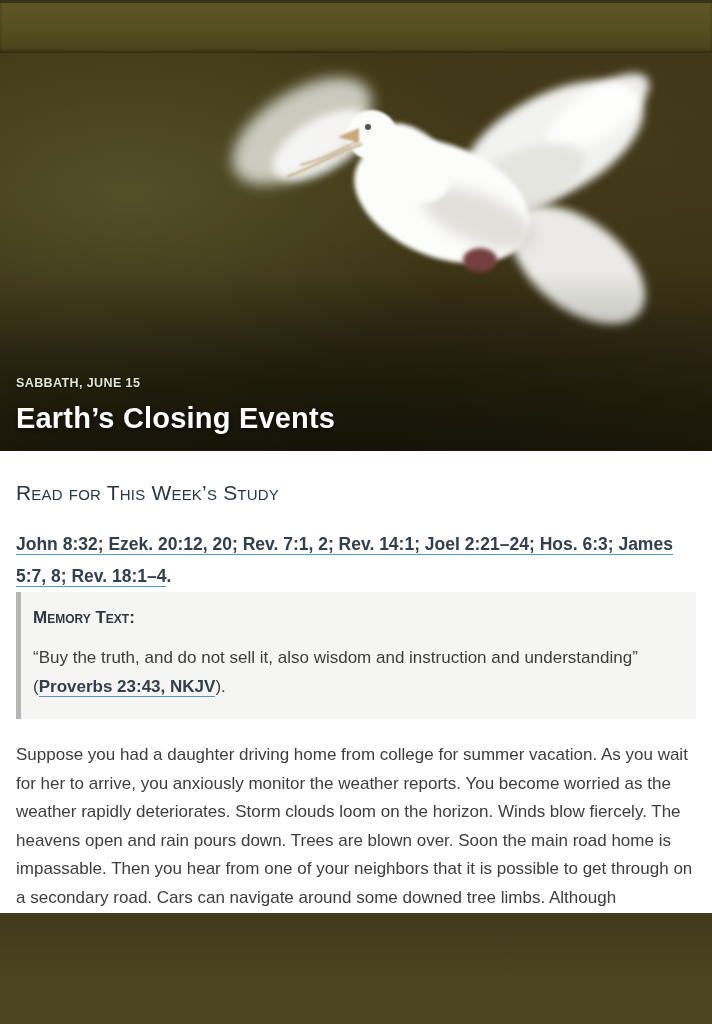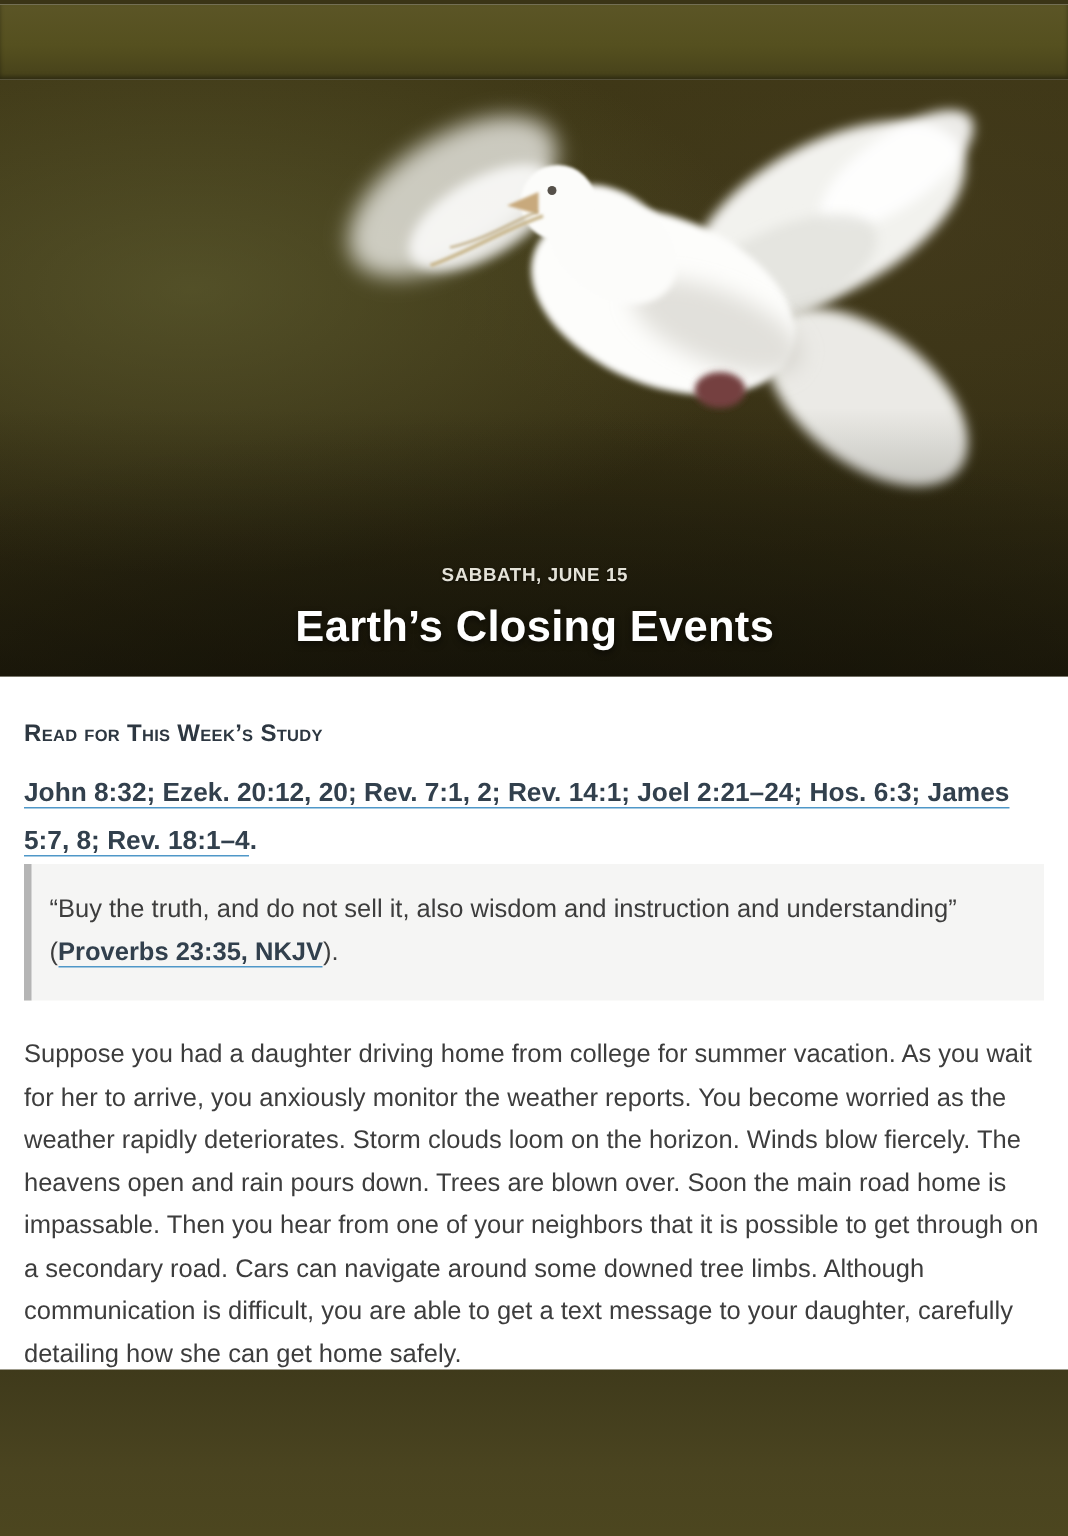--- a/index.html
+++ b/index.html
@@ -43,21 +43,21 @@
       radial-gradient(70% 70% at 85% 25%, rgba(72,62,32,0.5), transparent 65%),
       radial-gradient(130% 95% at 50% 115%, rgba(10,10,4,0.6), transparent 62%),
       linear-gradient(180deg,#3e3716 0%, #3a3315 45%, #2d2811 100%);
   }
   .hero svg{position:absolute;top:0;left:0;width:712px;height:398px;}
   .hero-shade{
     position:absolute;inset:0;
     background:linear-gradient(180deg, rgba(0,0,0,0) 55%, rgba(18,16,7,0.35) 82%, rgba(14,12,5,0.5) 100%);
   }
   .hero-text{
-    position:absolute;left:16px;right:15px;bottom:16px;text-align:center;
+    position:absolute;left:16px;right:15px;bottom:16px;
   }
   .kicker{
     color:var(--kicker-text);
     font-size:12.5px;
     font-weight:700;
     letter-spacing:0.4px;
     text-shadow:0 1px 2px rgba(0,0,0,0.6);
     margin-bottom:5px;
   }
   .page-title{
@@ -68,25 +68,25 @@
     text-shadow:0 2px 4px rgba(0,0,0,0.55);
     margin-top:12px;
   }
   
   .content{
     padding:30px 16px 0 16px;
     height:462px;
   }
   .study-heading{
     font-variant:small-caps;
-    font-size:16px;
-    font-weight:700;
+    font-size:21px;
+    font-weight:400;
     color:var(--heading-text);
     letter-spacing:0.2px;
-    margin-bottom:14px;
+    margin-bottom:24px;
   }
   .refs{
     font-size:17.5px;
     font-weight:700;
     color:var(--link-text);
     line-height:1.8;
   }
   .refs a, .mem-quote a{
     color:var(--link-text);
     text-decoration:none;
@@ -182,19 +182,20 @@
     <div class="page-title">Earth’s Closing Events</div>
   </div>
 </div>
 
 <div class="content">
   <h2 class="study-heading">Read for This Week’s Study</h2>
 
   <p class="refs"><a>John 8:32; Ezek. 20:12, 20; Rev. 7:1, 2; Rev. 14:1; Joel 2:21–24; Hos. 6:3; James 5:7, 8; Rev. 18:1–4</a><span>.</span></p>
 
   <blockquote class="memory">
-    <p class="mem-quote"><span>“Buy the truth, and do not sell it, also wisdom and instruction and understanding” (</span><a>Proverbs 23:35, NKJV</a><span>).</span></p>
+    <p class="mem-label">Memory Text:</p>
+    <p class="mem-quote"><span>“Buy the truth, and do not sell it, also wisdom and instruction and understanding” (</span><a>Proverbs 23:43, NKJV</a><span>).</span></p>
   </blockquote>
 
   <p class="body-par">Suppose you had a daughter driving home from college for summer vacation. As you wait for her to arrive, you anxiously monitor the weather reports. You become worried as the weather rapidly deteriorates. Storm clouds loom on the horizon. Winds blow fiercely. The heavens open and rain pours down. Trees are blown over. Soon the main road home is impassable. Then you hear from one of your neighbors that it is possible to get through on a secondary road. Cars can navigate around some downed tree limbs. Although communication is difficult, you are able to get a text message to your daughter, carefully detailing how she can get home safely.</p>
 </div>
 
 <div class="bottom-bar"></div>
 
 </body></html>

